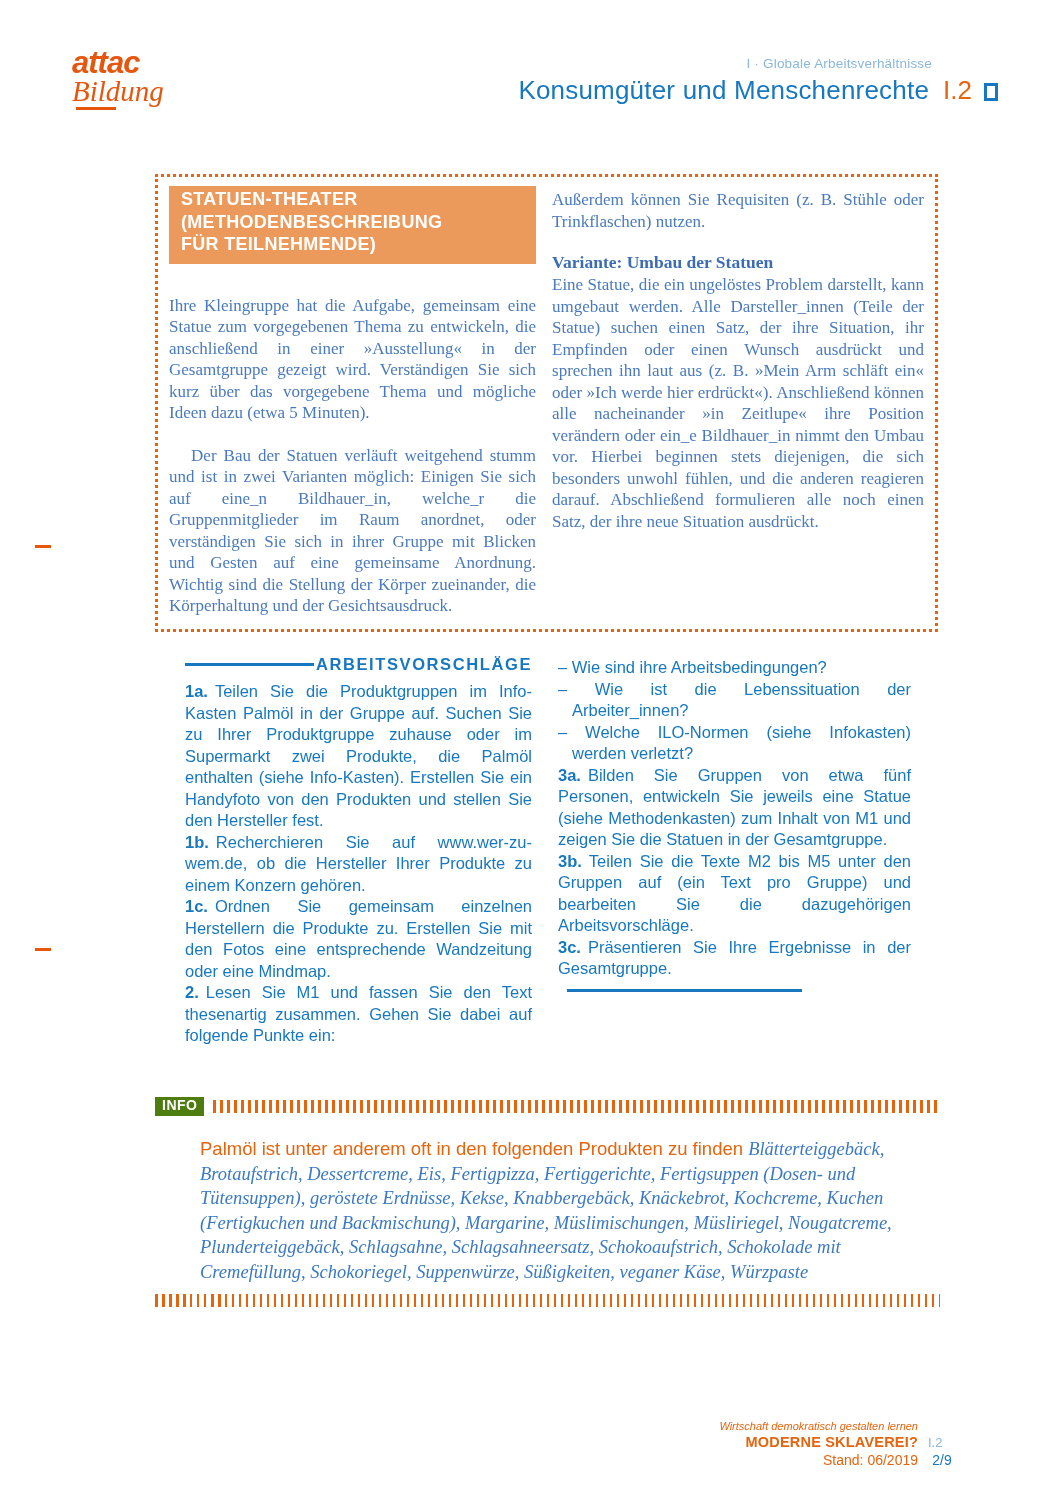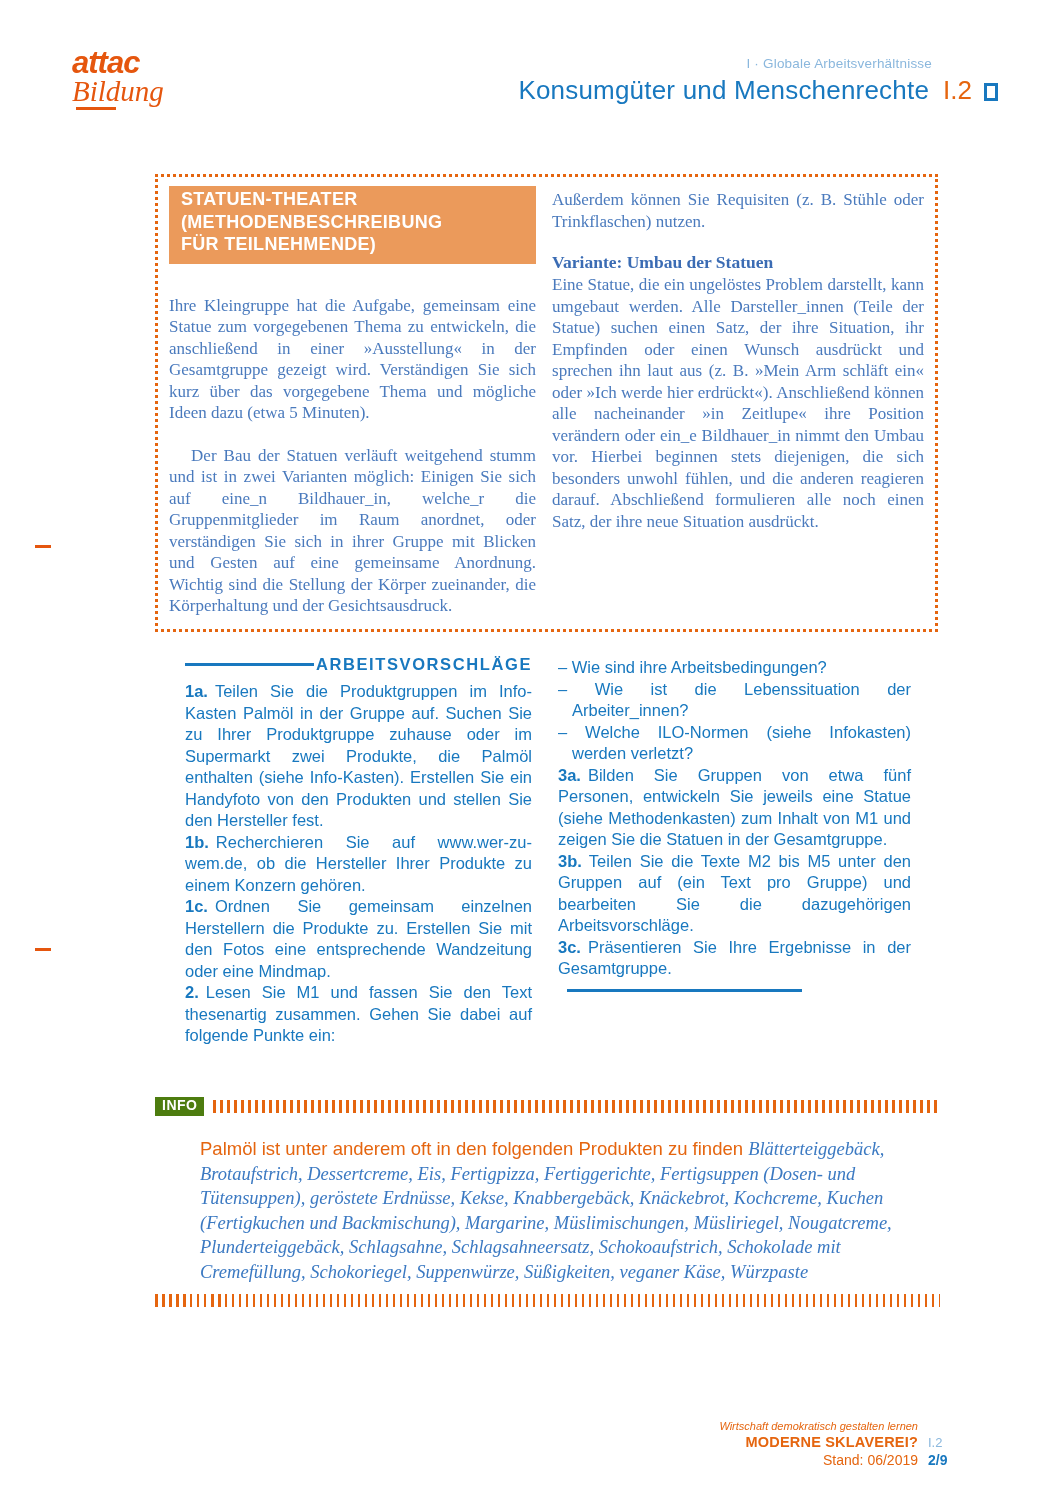--- a/index.html
+++ b/index.html
@@ -80,21 +80,21 @@
   .info-products { font-family:"Liberation Serif", serif; font-style:italic; color:#3b79c2; }
 
   
   .footer { position:absolute; top:1420px; right:104px; }
   .f-grid { display:grid; grid-template-columns:auto 28px; column-gap:10px; row-gap:2px; align-items:baseline; }
   .f-text { text-align:right; }
   .f-tagline { font-style:italic; font-size:11px; color:#e5650f; }
   .f-series { font-weight:bold; font-size:14.5px; color:#e5650f; letter-spacing:0.2px; }
   .f-stand { font-size:14px; color:#e5650f; }
   .f-code { font-size:13px; color:#8ab7dd; }
-  .f-page { font-weight:bold; font-size:14px; color:#1878bf; }
+  .f-page { font-weight:normal; font-size:14px; color:#1878bf;text-align:center; }
 
   
   .fold { position:absolute; left:35px; width:16px; height:2.5px; background:#e5560e; }
   .fold-1 { top:545px; }
   .fold-2 { top:948px; }
 </style>
 </head>
 <body>
 
 <div class="page">

